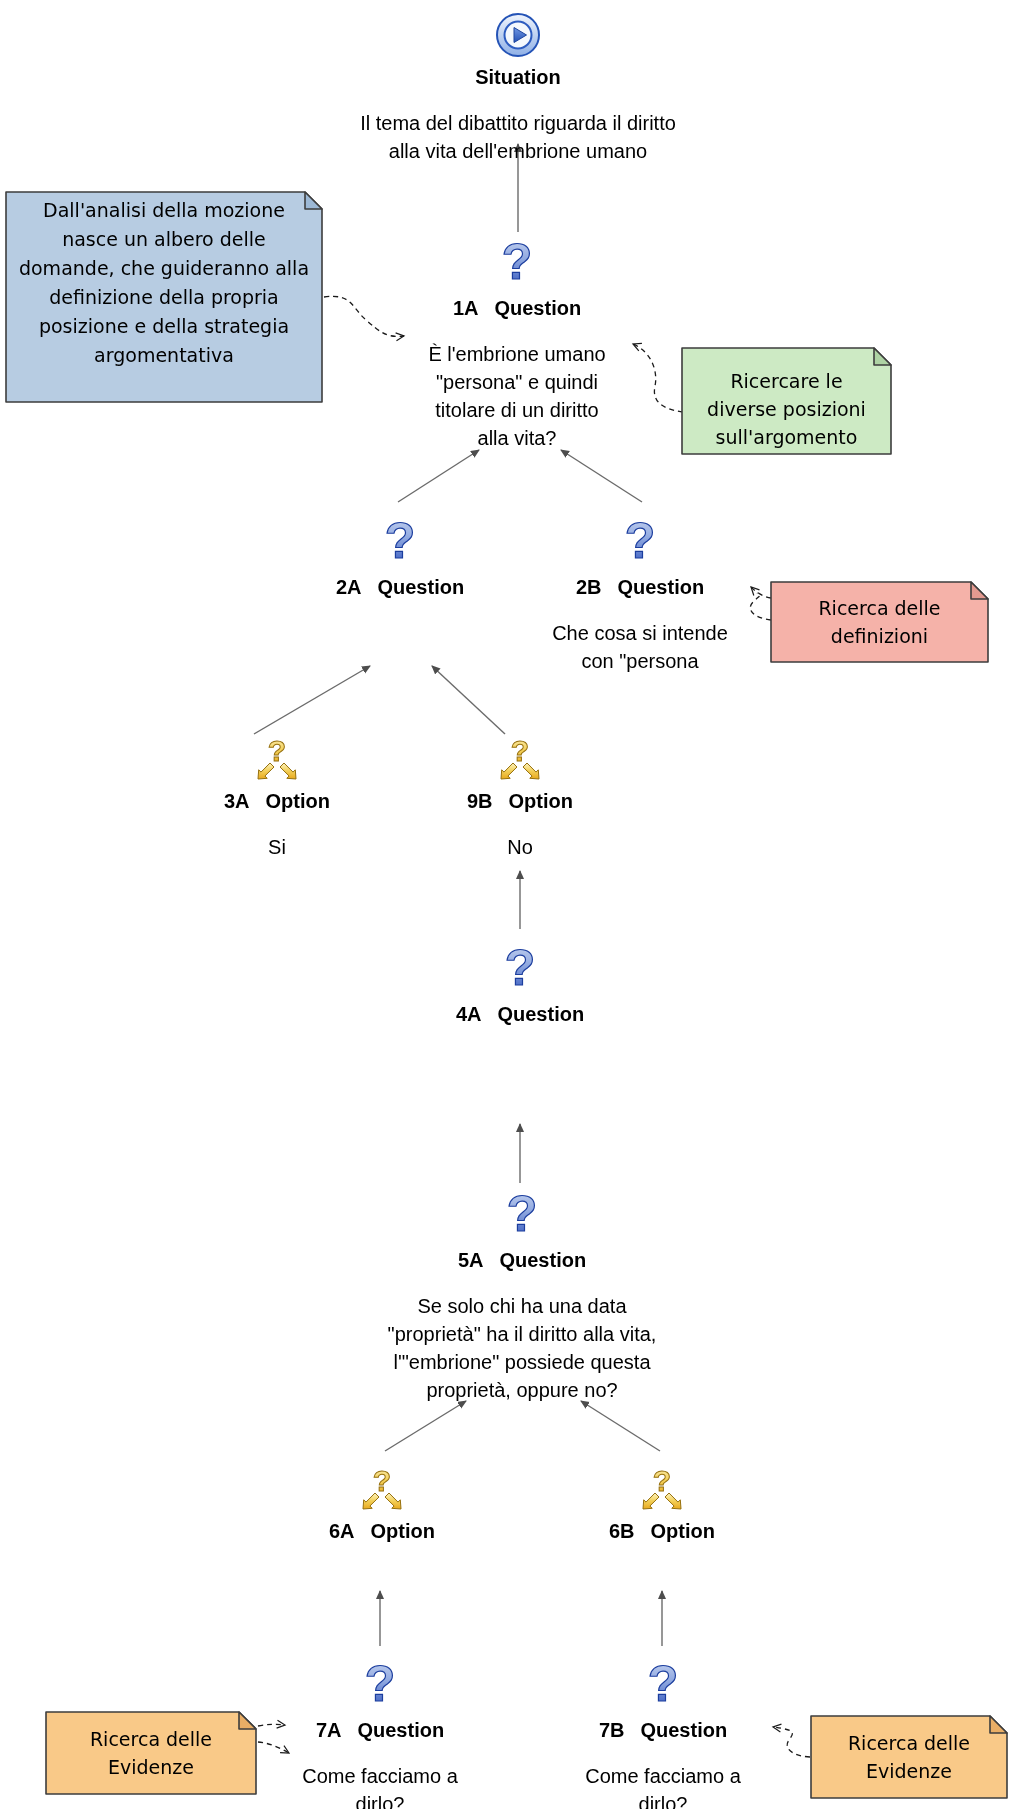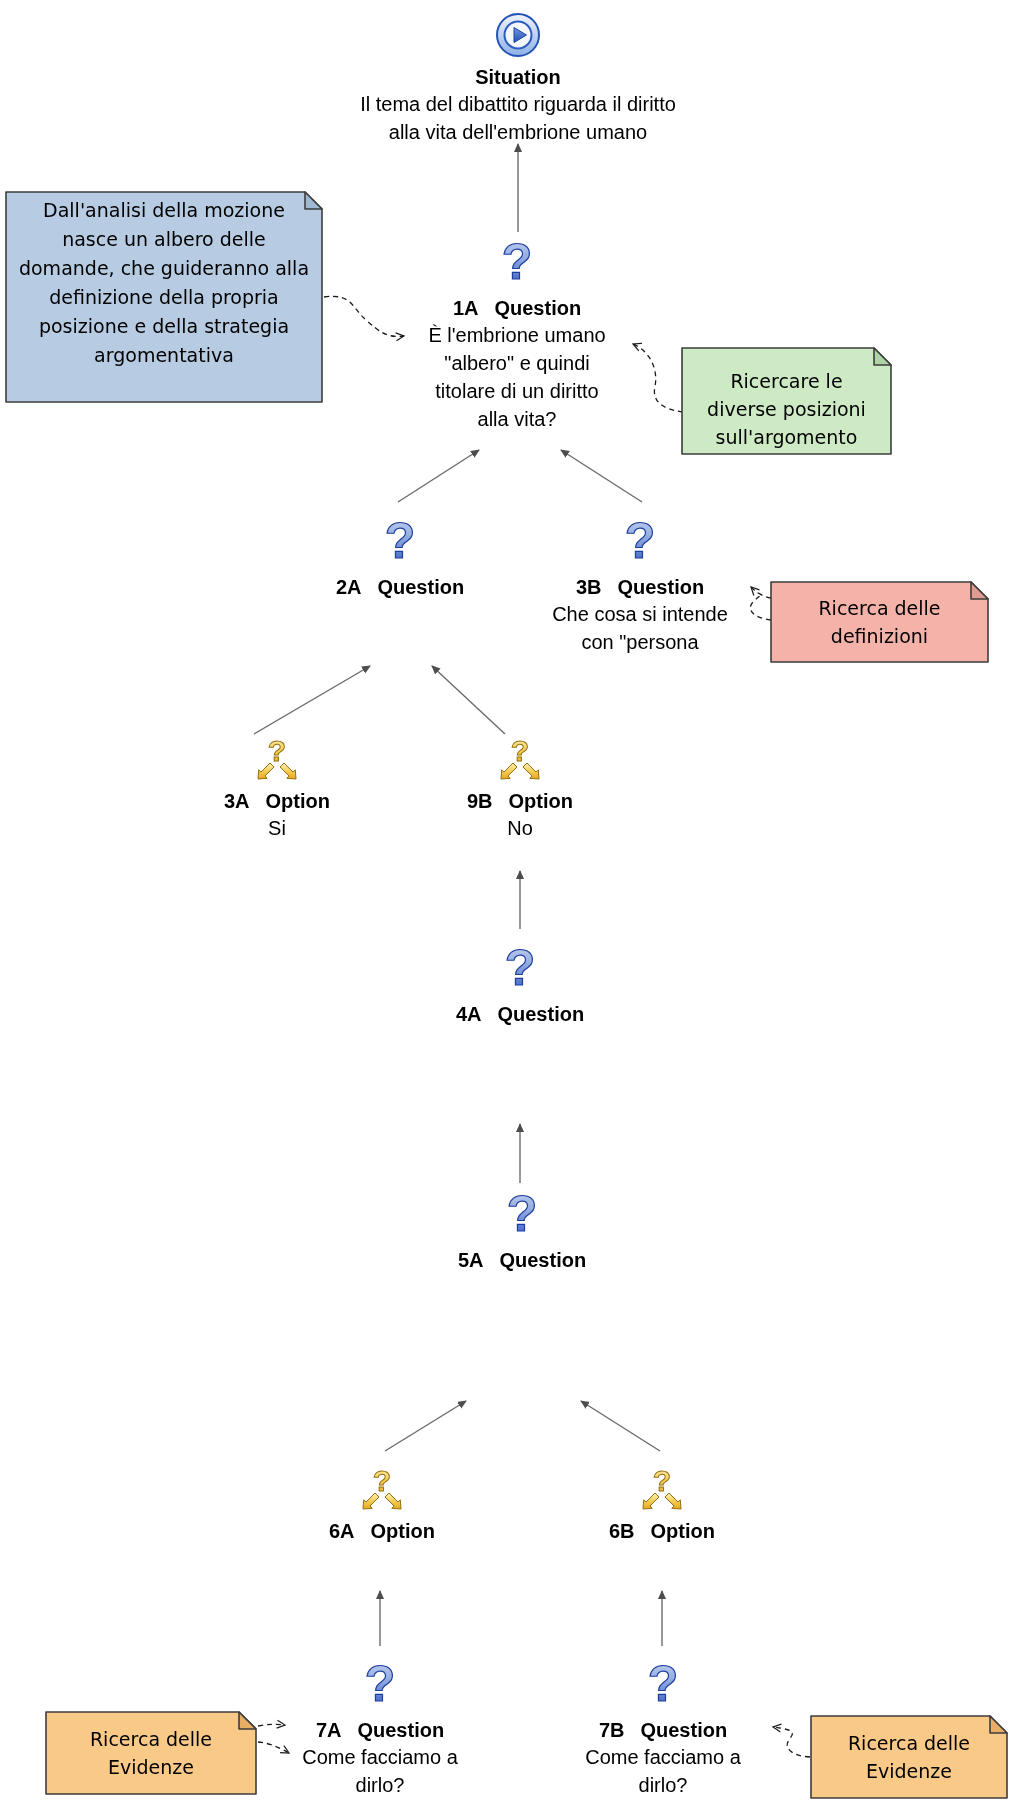--- a/index.html
+++ b/index.html
@@ -2,21 +2,21 @@
 <html><head>
 <meta charset="utf-8">
 <style>
   html,body{margin:0;padding:0;background:#fff;}
   #canvas{position:relative;width:1024px;height:1809px;background:#fff;overflow:hidden;
           font-family:"Liberation Sans",sans-serif;color:#000;}
   #wires{position:absolute;left:0;top:0;z-index:1;}
   .node{position:absolute;transform:translateX(-50%);display:flex;flex-direction:column;
         align-items:center;text-align:center;z-index:2;}
   .node-label{display:flex;gap:16px;font-weight:bold;font-size:20px;line-height:24px;margin-top:7px;}
-  .ntext{font-size:20px;line-height:28px;white-space:pre-line;margin-top:1px;}
+  .ntext{font-size:20px;line-height:28px;white-space:pre-line;margin-top:20px;}
   .note{position:absolute;z-index:2;}
   .note svg{position:absolute;left:0;top:0;}
   .note path{stroke:#3d3d3d;stroke-width:1.6;stroke-linejoin:round;}
   .note-text{position:absolute;left:0;top:0;right:0;bottom:0;display:flex;align-items:center;
              justify-content:center;text-align:center;font-family:"DejaVu Sans",sans-serif;
              font-size:19px;line-height:28px;white-space:pre-line;}
   .note-blue .note-text{line-height:29px;}
   .icon{display:block;}
   #defs-holder{position:absolute;width:0;height:0;overflow:hidden;}
 </style>
@@ -96,41 +96,41 @@
 
   <div class="node" style="left:517px;top:237px;width:280px;">
     <svg class="icon" width="40" height="52" viewBox="0 0 40 52">
       <text x="20" y="42" text-anchor="middle" font-size="50" font-weight="bold" font-family="Liberation Sans, sans-serif" fill="url(#qgrad)" stroke="#1c3e9e" stroke-width="1.2">?</text>
     </svg>
     <div class="node-label">
       <span>1A</span>
       <span>Question</span>
     </div>
     <div class="ntext">È l'embrione umano
-"albero" e quindi
+"persona" e quindi
 titolare di un diritto
 alla vita?</div>
   </div>
 
   <div class="node" style="left:400px;top:516px;width:260px;">
     <svg class="icon" width="40" height="52" viewBox="0 0 40 52">
       <text x="20" y="42" text-anchor="middle" font-size="50" font-weight="bold" font-family="Liberation Sans, sans-serif" fill="url(#qgrad)" stroke="#1c3e9e" stroke-width="1.2">?</text>
     </svg>
     <div class="node-label">
       <span>2A</span>
       <span>Question</span>
     </div>
   </div>
 
   <div class="node" style="left:640px;top:516px;width:250px;">
     <svg class="icon" width="40" height="52" viewBox="0 0 40 52">
       <text x="20" y="42" text-anchor="middle" font-size="50" font-weight="bold" font-family="Liberation Sans, sans-serif" fill="url(#qgrad)" stroke="#1c3e9e" stroke-width="1.2">?</text>
     </svg>
     <div class="node-label">
-      <span>3B</span>
+      <span>2B</span>
       <span>Question</span>
     </div>
     <div class="ntext">Che cosa si intende
 con "persona</div>
   </div>
 
   <div class="node" style="left:277px;top:736px;width:180px;">
     <svg class="icon" width="44" height="46" viewBox="0 0 44 46">
       <text x="22" y="25" text-anchor="middle" font-size="30" font-weight="bold" font-family="Liberation Sans, sans-serif" fill="url(#ograd)" stroke="#96700e" stroke-width="1">?</text>
       <polygon points="15,27 19,31 9.9,40 12.2,42.3 3,43 3.7,33.8 6,36.1" fill="url(#ograd)" stroke="#96700e" stroke-width="1" stroke-linejoin="round"></polygon>
@@ -167,20 +167,24 @@
   </div>
 
   <div class="node" style="left:522px;top:1189px;width:430px;">
     <svg class="icon" width="40" height="52" viewBox="0 0 40 52">
       <text x="20" y="42" text-anchor="middle" font-size="50" font-weight="bold" font-family="Liberation Sans, sans-serif" fill="url(#qgrad)" stroke="#1c3e9e" stroke-width="1.2">?</text>
     </svg>
     <div class="node-label">
       <span>5A</span>
       <span>Question</span>
     </div>
+    <div class="ntext">Se solo chi ha una data
+"proprietà" ha il diritto alla vita,
+l'"embrione" possiede questa
+proprietà, oppure no?</div>
   </div>
 
   <div class="node" style="left:382px;top:1466px;width:220px;">
     <svg class="icon" width="44" height="46" viewBox="0 0 44 46">
       <text x="22" y="25" text-anchor="middle" font-size="30" font-weight="bold" font-family="Liberation Sans, sans-serif" fill="url(#ograd)" stroke="#96700e" stroke-width="1">?</text>
       <polygon points="15,27 19,31 9.9,40 12.2,42.3 3,43 3.7,33.8 6,36.1" fill="url(#ograd)" stroke="#96700e" stroke-width="1" stroke-linejoin="round"></polygon>
       <polygon points="29,27 25,31 34.1,40 31.8,42.3 41,43 40.3,33.8 38,36.1" fill="url(#ograd)" stroke="#96700e" stroke-width="1" stroke-linejoin="round"></polygon>
     </svg>
     <div class="node-label">
       <span>6A</span>

